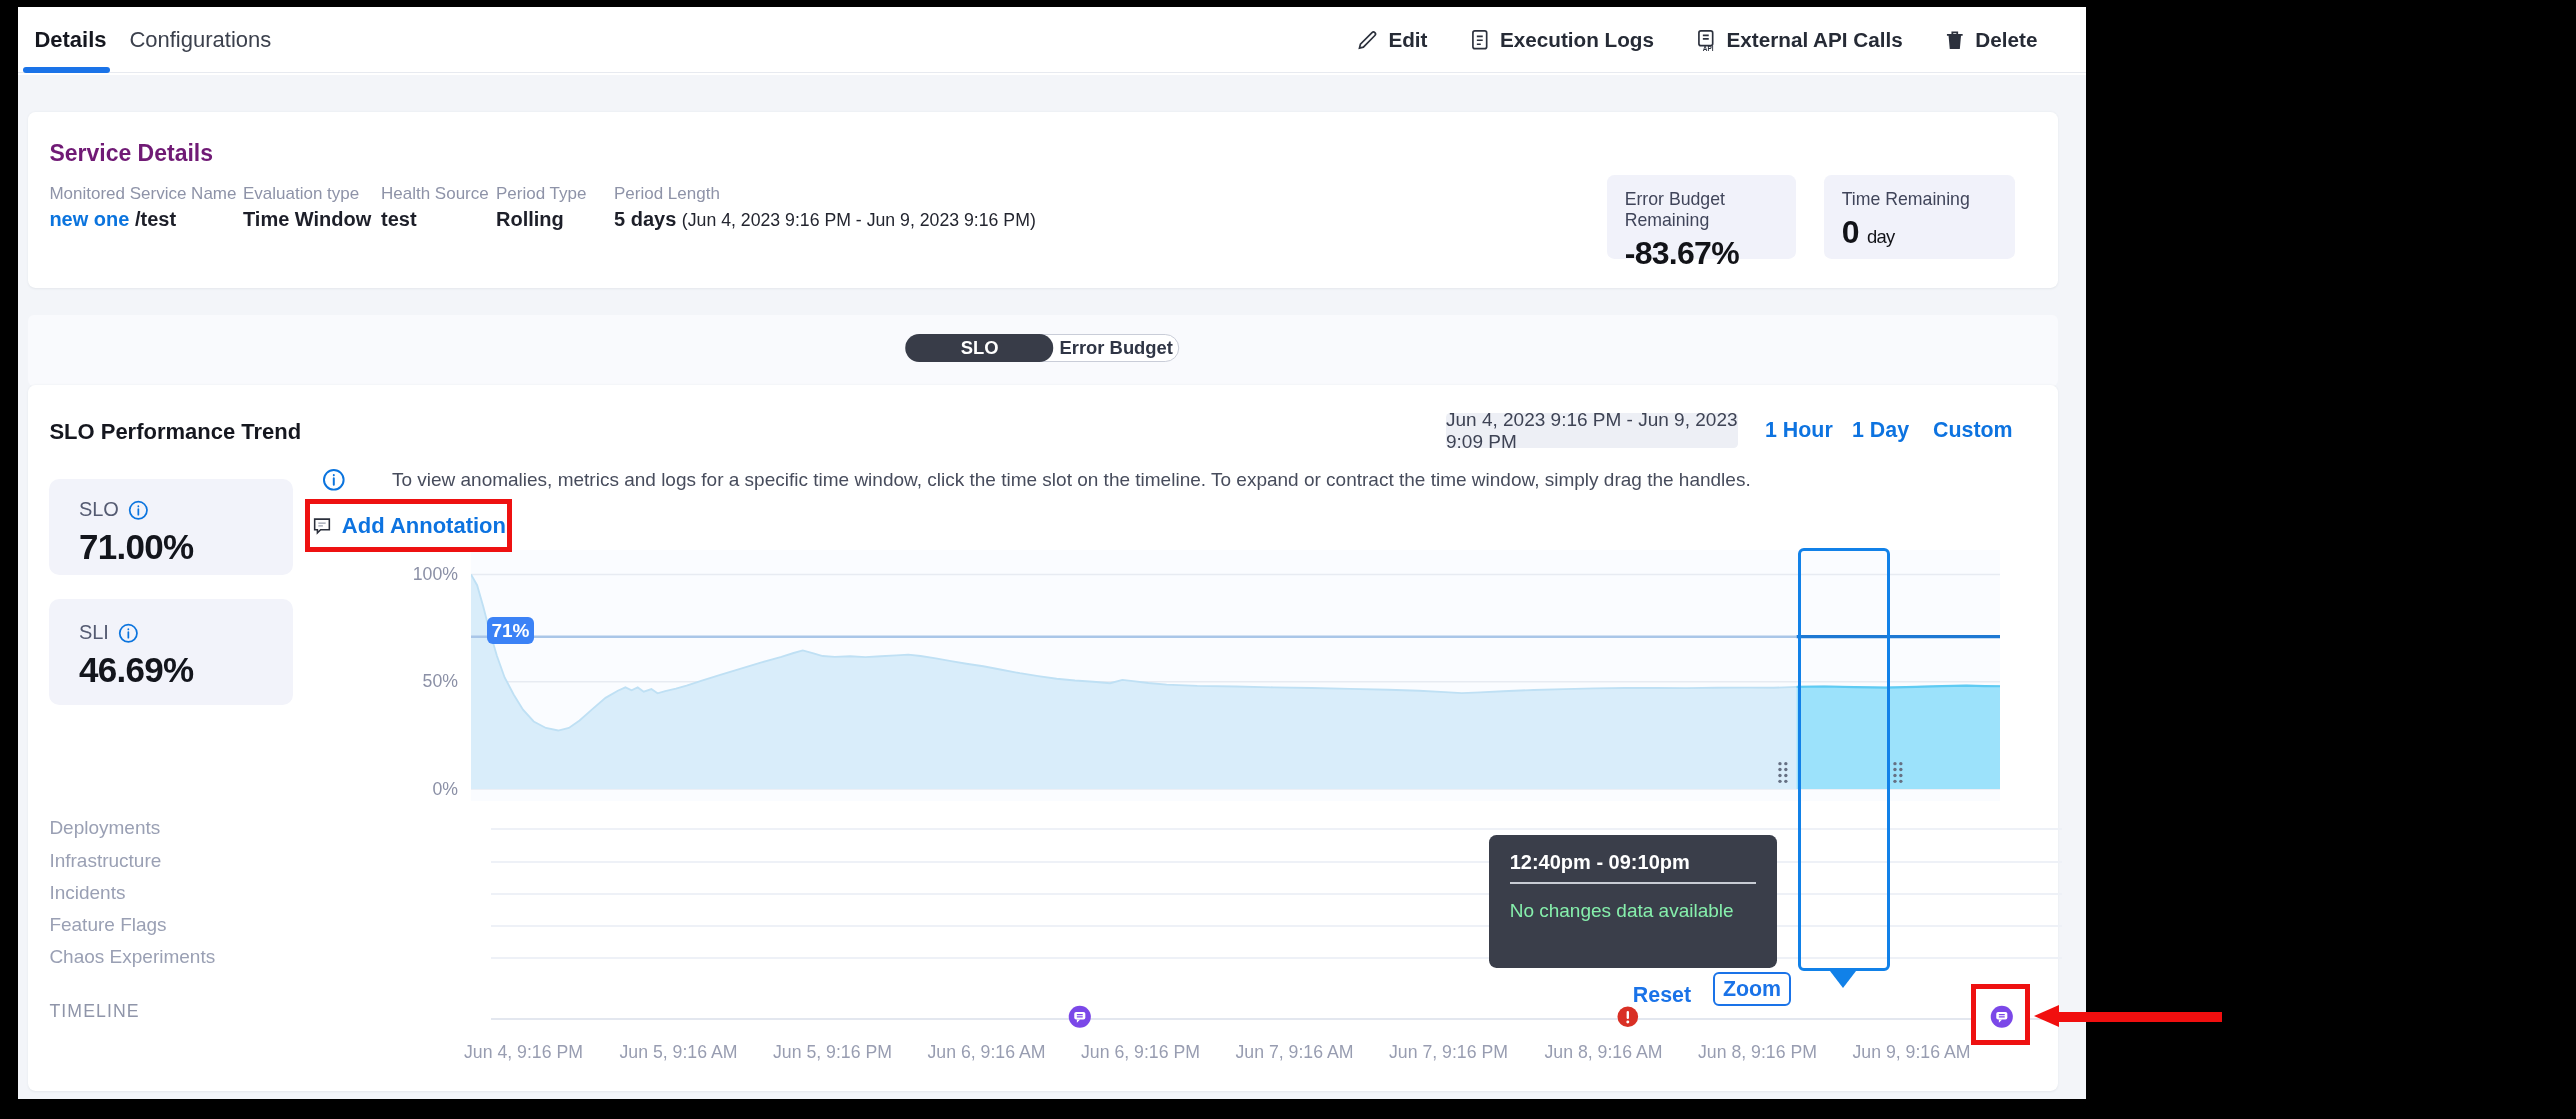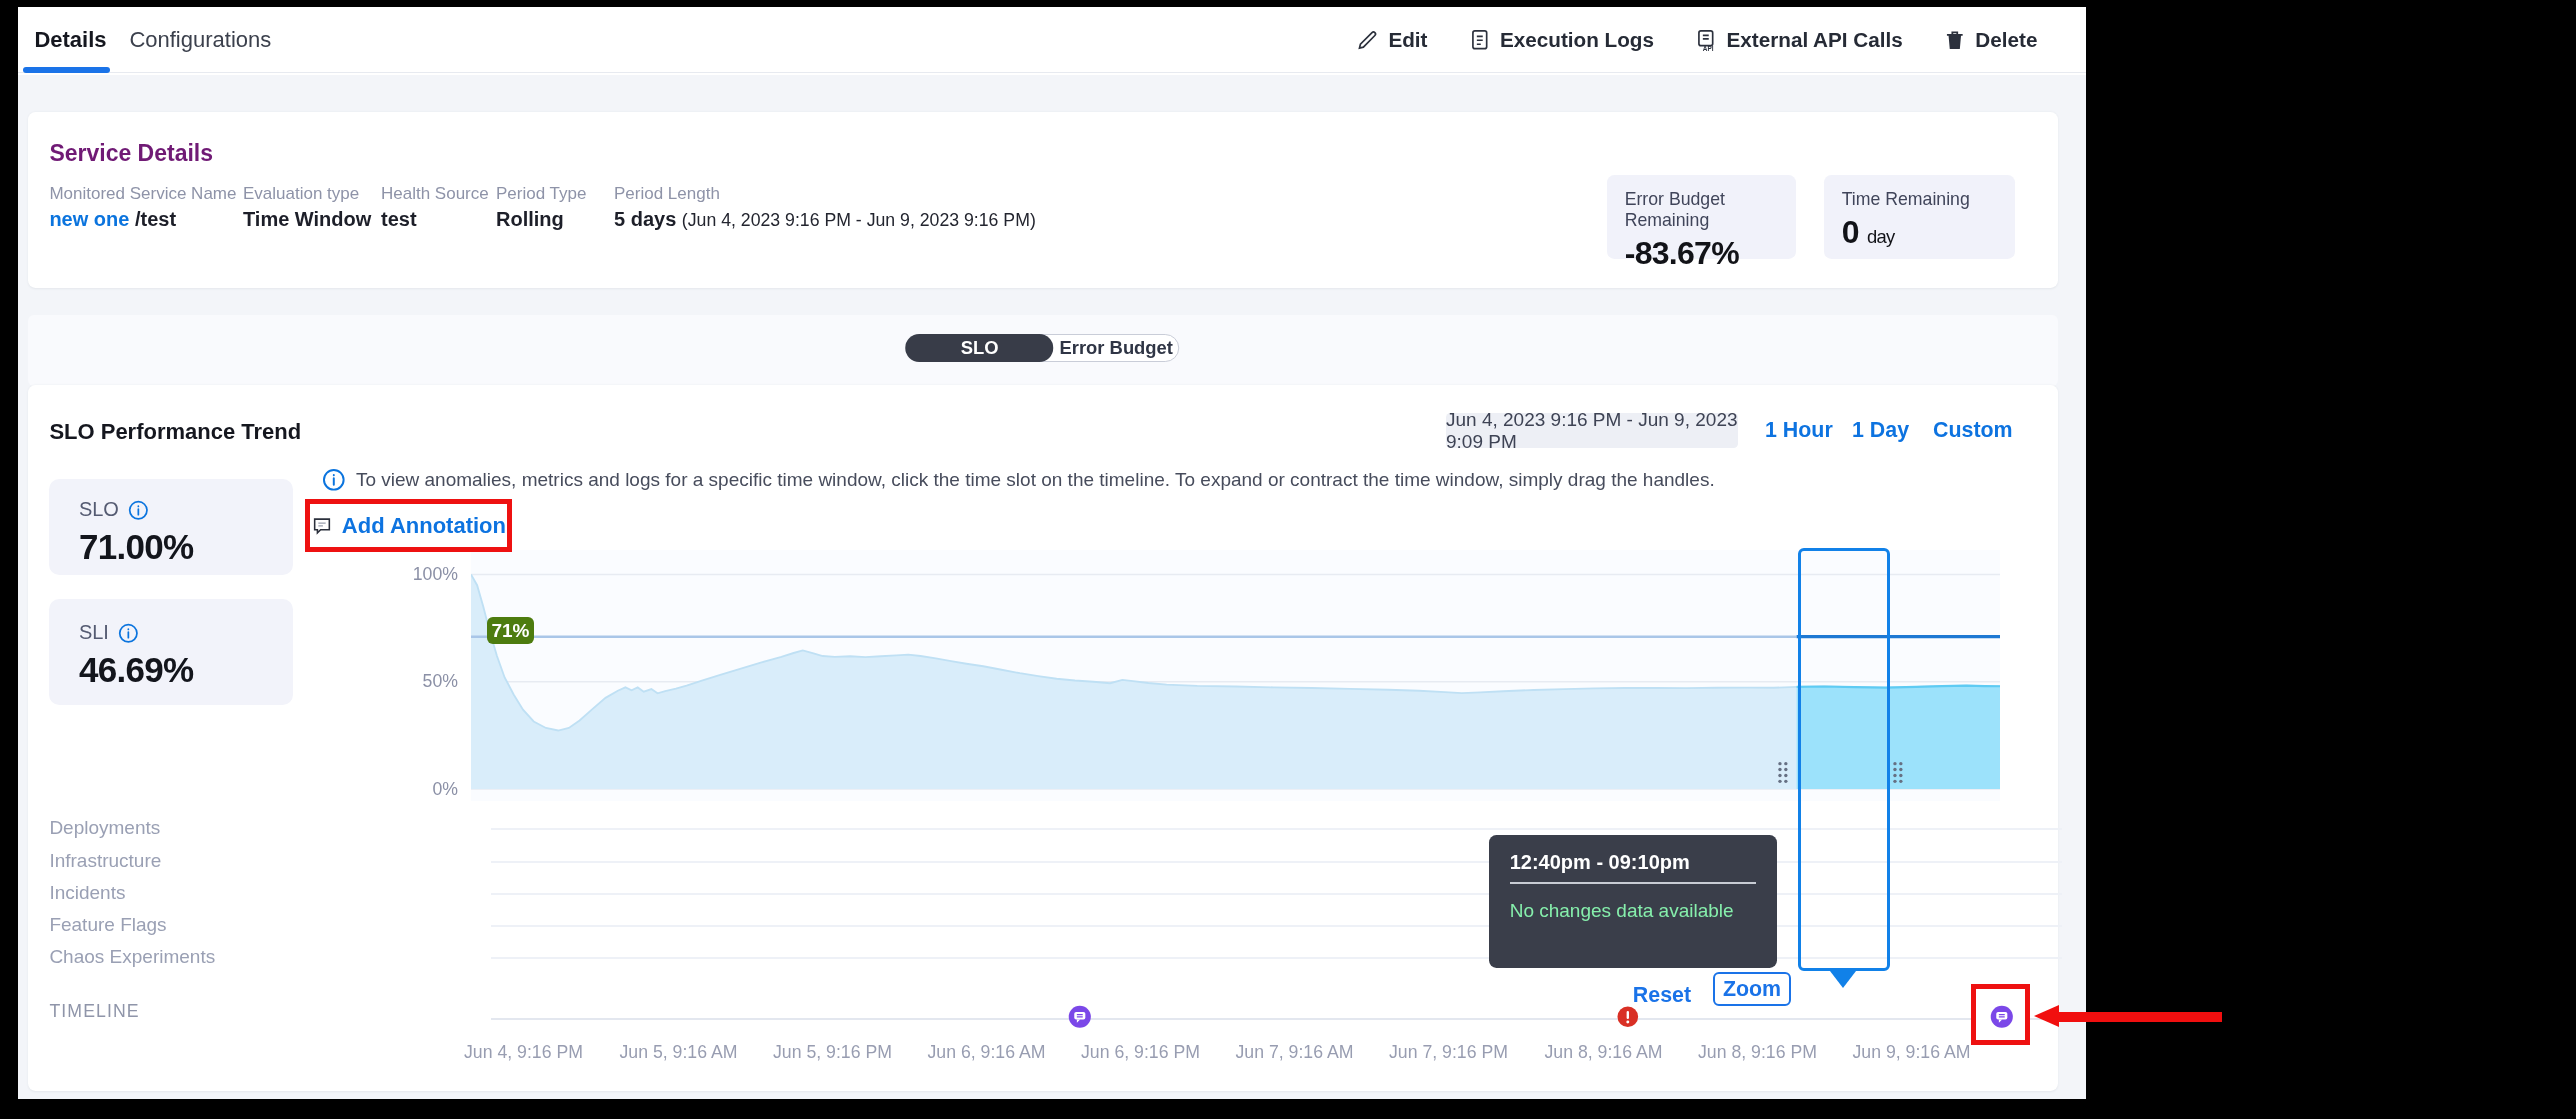--- a/index.html
+++ b/index.html
@@ -39,29 +39,29 @@
   .seg { height:100%; display:flex; align-items:center; justify-content:center; font-size:18.4px; font-weight:700; }
   .seg-dark { width:148px; background:#383c48; color:#fff; border-radius:14px; margin:-1.5px 0 -1.5px -1.5px; height:28px; }
   .seg-light { width:125px; color:#2f3545; }
 
   
   #trend-card { left:9.6px; top:378px; width:2030px; height:706px; }
   .trend-title { position:absolute; left:21.4px; top:34px; font-size:22px; font-weight:700; color:#15171f; }
   .date-pill { position:absolute; left:1418px; top:28px; width:292px; height:35px; background:#edeff5; border-radius:4.4px; display:flex; align-items:center; justify-content:center; font-size:19px; color:#3e4354; cursor:pointer; }
   .range-link { position:absolute; top:28px; height:35px; line-height:35px; font-size:21.4px; font-weight:700; color:#0d73e0; cursor:pointer; }
   .info-row { position:absolute; left:294px; top:83px; display:flex; align-items:center; gap:10.3px; }
-  .info-row .txt { font-size:19px; color:#474c5c; }
+  .info-row .txt { font-size:19px; color:#474c5c;margin-left:36px; }
   .red-frame { position:absolute; border:5.9px solid #ee1111; z-index:6; }
   #annot-frame { left:277px; top:114px; width:207px; height:53px; display:flex; align-items:center; justify-content:center; gap:8.9px; background:#fff; }
   #annot-frame .txt { font-size:22px; font-weight:700; color:#0d73e0; cursor:pointer; }
   .mini-card { position:absolute; left:21.4px; width:244px; background:#f2f3fa; border-radius:10.3px; padding:19px 0 0 29.5px; }
   .mini-card .row { display:flex; align-items:center; gap:8.9px; font-size:20px; color:#555b72; }
   .mini-card .big { margin-top:5.9px; font-size:35px; font-weight:700; color:#13151c; letter-spacing:-0.7px; }
   .ytick { position:absolute; left:347px; width:83px; text-align:right; font-size:17.7px; color:#8b90a6; transform:translateY(-50%); }
-  .badge71 { position:absolute; left:459px; top:232px; width:47px; height:27px; background:#4d7c0f; border-radius:5.9px; color:#fff; font-size:19px; font-weight:700; display:flex; align-items:center; justify-content:center; z-index:3; }
+  .badge71 { position:absolute; left:459px; top:232px; width:47px; height:27px; background:#3b82f6; border-radius:5.9px; color:#fff; font-size:19px; font-weight:700; display:flex; align-items:center; justify-content:center; z-index:3; }
   .row-line { position:absolute; left:463px; width:1571px; height:1.5px; background:#eef1f7; }
   .row-lbl { position:absolute; left:21.4px; transform:translateY(-50%); font-size:19px; color:#9aa0b4; }
   .timeline-lbl { position:absolute; left:21.4px; top:626px; transform:translateY(-50%); font-size:17.7px; letter-spacing:1.1px; color:#8f95a9; }
   .timeline-axis { position:absolute; left:463px; top:633px; width:1571px; height:1.5px; background:#e3e7ef; }
   .xtick { position:absolute; top:657px; width:133px; text-align:center; font-size:17.7px; color:#989db1; }
   .sel-box { position:absolute; left:1770px; top:163px; width:92px; height:423px; border:3px solid #1181e8; border-radius:5.9px; z-index:4; cursor:grab; }
   .sel-tri { position:absolute; left:1802px; top:586px; width:0; height:0; border-left:13.3px solid transparent; border-right:13.3px solid transparent; border-top:17.7px solid #1181e8; z-index:4; }
   .handle { position:absolute; top:375px; width:11.8px; height:25px; z-index:5; cursor:ew-resize; }
   .tooltip { position:absolute; left:1461px; top:450px; width:288px; height:133px; background:#3a3e4a; border-radius:7.4px; z-index:5; }
   .tooltip .t { position:absolute; left:20.7px; top:16px; font-size:20px; font-weight:700; color:#fff; }

